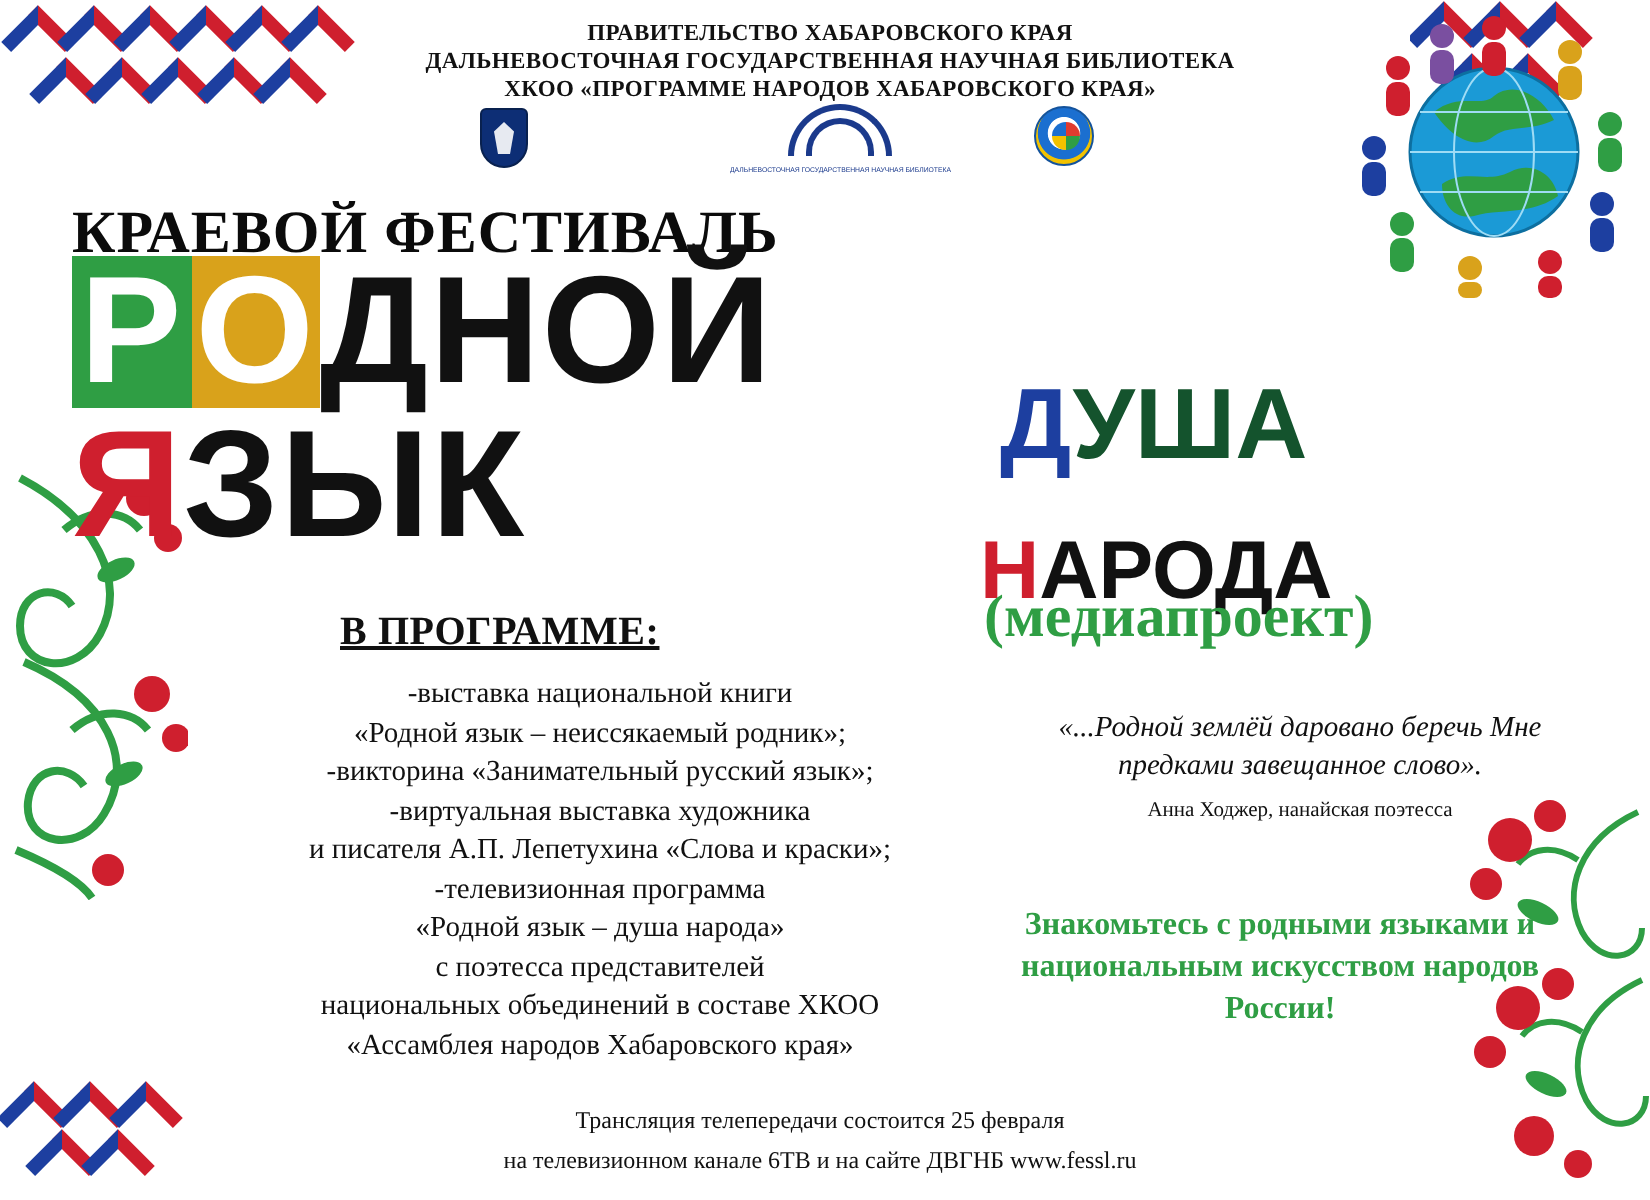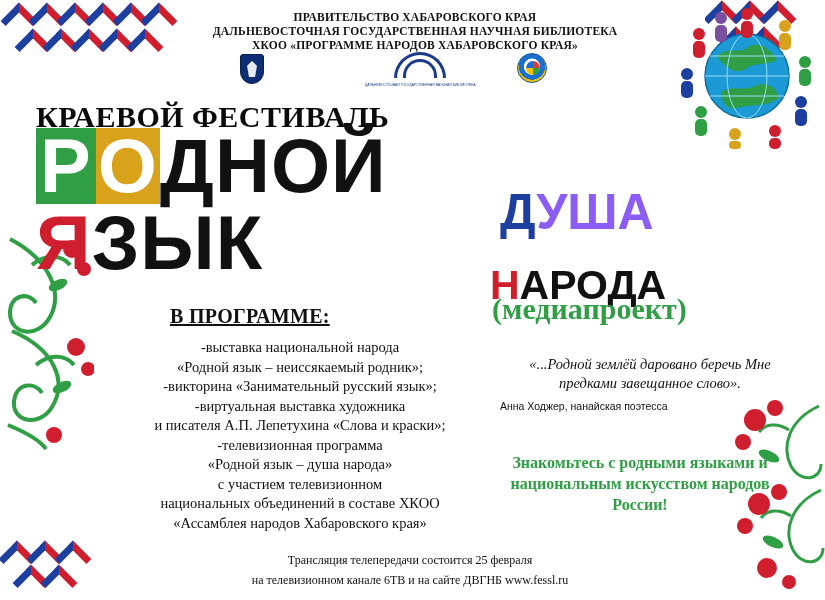--- a/index.html
+++ b/index.html
@@ -212,21 +212,21 @@
   }
   .naroda {
     position: absolute; left: 490px; top: 236px;
     font-family: "Liberation Sans", sans-serif;
     font-weight: bold;
     font-size: 41px; line-height: 52px;
     white-space: nowrap;
     margin-top: 23px;
   }
   .d-blue { color: #1d3fa0; }
-  .d-dark { color: #8b5cf6; }
+  .d-dark { color: #14532d; }
   .n-red  { color: #cf1f2e; }
   .n-dark { color: #111; }
 
   .media {
     position: absolute; left: 492px; top: 292px;
     font-family: "Liberation Serif", serif;
     font-weight: bold;
     font-style: normal;
     font-size: 30px;
     color: #2f9e44;
@@ -237,21 +237,22 @@
     position: absolute; left: 500px; top: 355px; width: 300px;
     text-align: center;
     font-family: "Liberation Serif", serif;
     font-style: italic;
     font-size: 14.5px;
     line-height: 19px;
     color: #111;
   }
   .quote-author {
     position: absolute; left: 500px; top: 400px; width: 300px;
-    font-family: Liberation Sans, sans-serif;
+    text-align: center;
+    font-family: Liberation Serif, serif;
     font-size: 10.5px;
     color: #111;
   }
 
   .invite {
     position: absolute; left: 490px; top: 452px; width: 300px;
     text-align: center;
     font-family: "Liberation Serif", serif;
     font-weight: bold;
     font-size: 16px;
@@ -479,28 +480,28 @@
   </div>
   <div class="media">(медиапроект)</div>
 
   <div class="quote">«...Родной землёй даровано беречь Мне предками завещанное слово».</div>
   <div class="quote-author">Анна Ходжер, нанайская поэтесса</div>
 
   <div class="invite">Знакомьтесь с родными языками и национальным искусством народов России!</div>
 
   <div class="prog-title">В ПРОГРАММЕ:</div>
   <div class="prog-list">
-    <div>-выставка национальной народа</div>
+    <div>-выставка национальной книги</div>
     <div>«Родной язык – неиссякаемый родник»;</div>
     <div>-викторина «Занимательный русский язык»;</div>
     <div>-виртуальная выставка художника</div>
     <div>и писателя А.П. Лепетухина «Слова и краски»;</div>
     <div>-телевизионная программа</div>
     <div>«Родной язык – душа народа»</div>
-    <div>с участием телевизионном</div>
+    <div>с поэтесса представителей</div>
     <div>национальных объединений в составе ХКОО</div>
     <div>«Ассамблея народов Хабаровского края»</div>
   </div>
 
   <div class="footer">
     <div>Трансляция телепередачи состоится 25 февраля</div>
     <div>на телевизионном канале 6ТВ и на сайте ДВГНБ www.fessl.ru</div>
   </div>
 
 </div>

